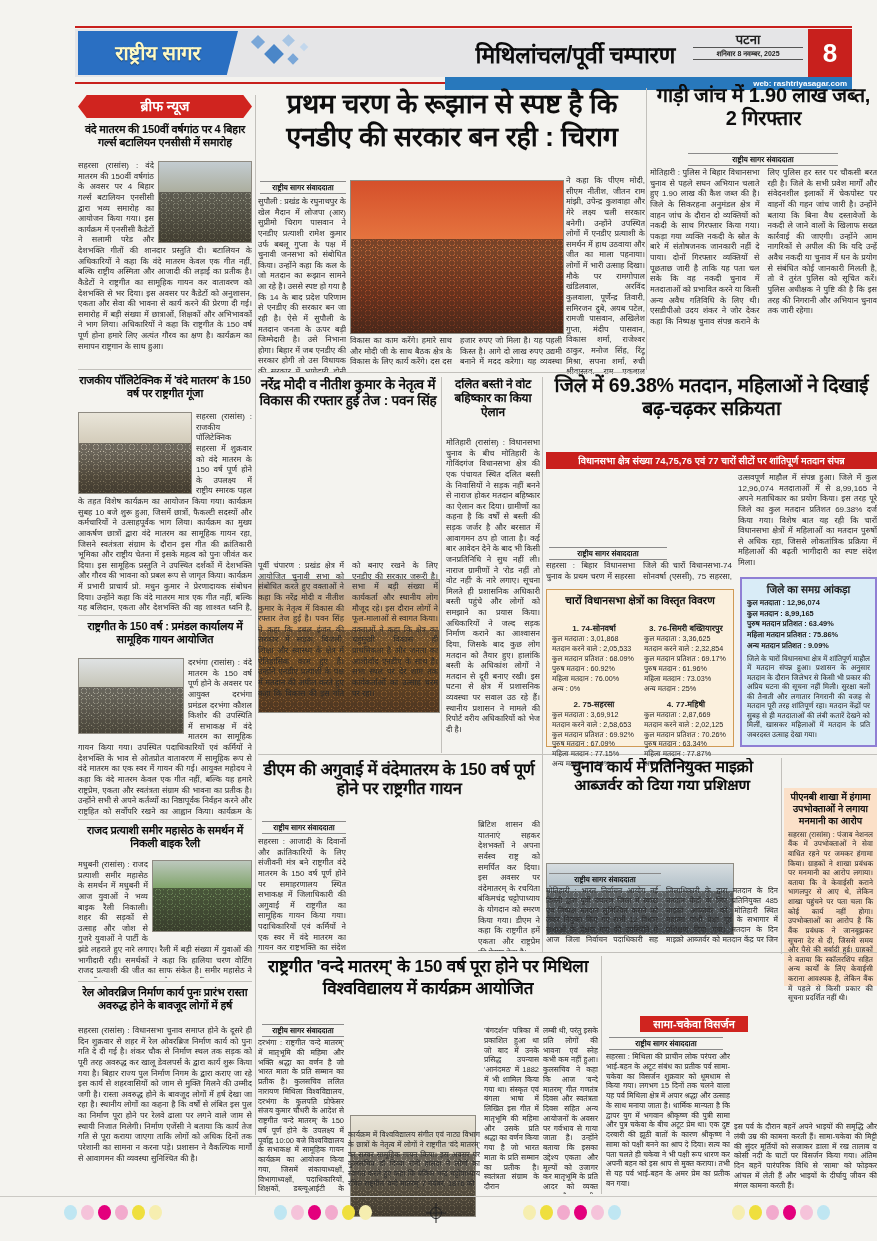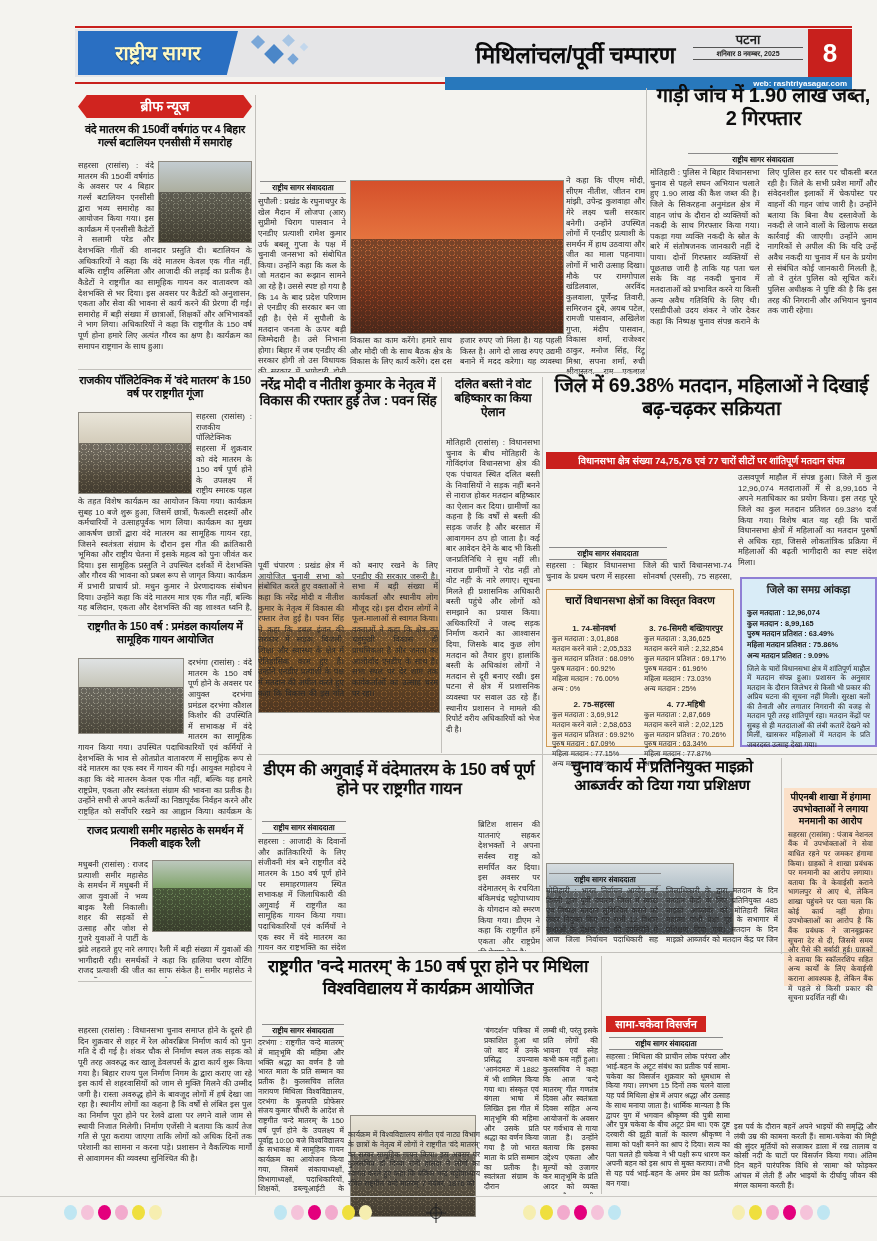--- a/index.html
+++ b/index.html
@@ -30,21 +30,21 @@
   .subbar{background:#c9201d;color:#fff;font-weight:700;font-size:9.5px;text-align:center;line-height:17px;
           overflow:hidden;white-space:nowrap;}
   .vrule{background:#c2c0bb;width:1px;}
   .hrule{background:#c2c0bb;height:1px;}
   .statbox{background:#fbf0dd;border:1px solid #d09a55;padding:3px 5px;box-sizing:border-box;}
   .statbox .t{font-size:10.5px;font-weight:700;text-align:center;color:#101010;margin-bottom:14px;}
   .statgrid{display:grid;grid-template-columns:1fr 1fr;column-gap:8px;row-gap:3px;}
   .statitem .st{font-size:8px;font-weight:700;text-align:center;margin:1px 0 1px;}
   .statitem .sv{font-size:7.2px;line-height:1.38;white-space:pre-line;color:#222;}
   .district{background:#d9ecf7;border:2px solid #8f7fd4;padding:3px 5px;box-sizing:border-box;}
-  .district .t{font-size:10.5px;font-weight:700;text-align:center;margin-bottom:12px;}
+  .district .t{font-size:10.5px;font-weight:700;text-align:center;margin-bottom:2px;}
   .district .sv{font-size:7.4px;font-weight:700;line-height:1.45;white-space:pre-line;}
   .district .p{font-size:7.2px;line-height:1.32;text-align:justify;margin-top:2px;}
   .pnbbox{background:#fbe0c8;padding:3px 4px;box-sizing:border-box;}
   .pnbbox .t{font-size:9.5px;font-weight:700;text-align:center;line-height:1.25;margin-bottom:3px;color:#101010;}
   .pnbbox .b{font-size:7.3px;line-height:1.32;text-align:justify;}
   
   .band{background:#e5e5e7;}
   .brand{background:#2a6fc2;clip-path:polygon(0 0,100% 0,93% 100%,0 100%);color:#fef9c3;font-weight:700;
          font-size:20px;text-align:center;line-height:44px;text-shadow:0 1px 1px rgba(0,0,0,.4);}
   .diamond{position:absolute;background:#7aa7d8;transform:rotate(45deg);}
@@ -106,24 +106,26 @@
   </div>
   <div class="abs hrule" style="left:78px;top:819px;width:174px"></div>
 
   <div class="abs hl" style="left:78px;top:824px;width:174px;height:34px;font-size:11px">राजद प्रत्याशी समीर महासेठ के समर्थन में निकली बाइक रैली</div>
   <div class="abs body-txt" style="left:78px;top:860px;width:174px;height:118px">
     <div class="photo ph-flags crowd" style="float:right;width:98px;height:70px;margin:0 0 3px 4px"></div>
     <span>मधुबनी (रासांस) : राजद प्रत्याशी समीर महासेठ के समर्थन में मधुबनी में आज युवाओं ने भव्य बाइक रैली निकाली। शहर की सड़कों से उत्साह और जोश से गुजरे युवाओं ने पार्टी के झंडे लहराते हुए नारे लगाए। रैली में बड़ी संख्या में युवाओं की भागीदारी रही। समर्थकों ने कहा कि हालिया चरण वोटिंग राजद प्रत्याशी की जीत का साफ संकेत है। समीर महासेठ ने युवाओं का आभार व्यक्त करते हुए कहा कि जनता का यह जोश आगामी चुनाव परिणामों में निश्चित रूप से दिखाई देगा।</span>
   </div>
   <div class="abs hrule" style="left:78px;top:981px;width:174px"></div>
 
+  <div class="abs hl" style="left:78px;top:986px;width:174px;height:36px;font-size:11px">रेल ओवरब्रिज निर्माण कार्य पुनः प्रारंभ रास्ता अवरुद्ध होने के बावजूद लोगों में हर्ष</div>
   <div class="abs body-txt" style="left:78px;top:1026px;width:174px;height:168px">सहरसा (रासांस) : विधानसभा चुनाव समाप्त होने के दूसरे ही दिन शुक्रवार से शहर में रेल ओवरब्रिज निर्माण कार्य को पुनः गति दे दी गई है। शंकर चौक से निर्माण स्थल तक सड़क को पूरी तरह अवरुद्ध कर खालू डेवलपर्स के द्वारा कार्य शुरू किया गया है। बिहार राज्य पुल निर्माण निगम के द्वारा कराए जा रहे इस कार्य से शहरवासियों को जाम से मुक्ति मिलने की उम्मीद जगी है। रास्ता अवरुद्ध होने के बावजूद लोगों में हर्ष देखा जा रहा है। स्थानीय लोगों का कहना है कि वर्षों से लंबित इस पुल का निर्माण पूरा होने पर रेलवे ढाला पर लगने वाले जाम से स्थायी निजात मिलेगी। निर्माण एजेंसी ने बताया कि कार्य तेज गति से पूरा कराया जाएगा ताकि लोगों को अधिक दिनों तक परेशानी का सामना न करना पड़े। प्रशासन ने वैकल्पिक मार्गों से आवागमन की व्यवस्था सुनिश्चित की है।</div>
 
   <div class="abs vrule" style="left:255px;top:95px;height:1100px"></div>
 
+  <div class="abs hl" style="left:258px;top:88px;width:388px;height:88px;font-size:27px;line-height:1.22">प्रथम चरण के रूझान से स्पष्ट है कि एनडीए की सरकार बन रही : चिराग</div>
   <div class="abs byline" style="left:260px;top:181px;width:86px">राष्ट्रीय सागर संवाददाता</div>
   <div class="abs body-txt" style="left:258px;top:197px;width:88px;height:176px">सुपौली : प्रखंड के रघुनाथपुर के खेल मैदान में लोजपा (आर) सुप्रीमो चिराग पासवान ने एनडीए प्रत्याशी रामेश कुमार उर्फ बबलू गुप्ता के पक्ष में चुनावी जनसभा को संबोधित किया। उन्होंने कहा कि कल के जो मतदान का रूझान सामने आ रहे है। उससे स्पष्ट हो गया है कि 14 के बाद प्रदेश परिणाम से एनडीए की सरकार बन जा रही है। ऐसे में सुपौली के मतदान जनता के ऊपर बड़ी जिम्मेदारी है। उसे निभाना होगा। बिहार में जब एनडीए की सरकार होगी तो उस विधायक की सरकार में भागेदारी होनी चाहिए। मेरे भाई लोजपा प्रत्याशी बबलू गुप्ता को विधायक होना चाहिए। जब ये जीत कर जाएगी तो मुख्यमंत्री नीतीश कुमार के बगल में बैठ कर अपने लिए, अपने क्षेत्र के</div>
   <div class="abs photo ph-rally crowd" style="left:350px;top:180px;width:212px;height:152px"></div>
   <div class="abs body-txt" style="left:566px;top:176px;width:79px;height:198px">ने कहा कि पीएम मोदी, सीएम नीतीश, जीतन राम मांझी, उपेन्द्र कुशवाहा और मेरे लक्ष्य चली सरकार बनेगी। उन्होंने उपस्थित लोगों में एनडीए प्रत्याशी के समर्थन में हाथ उठवाया और जीत का माला पहनाया। लोगों में भारी उत्साह दिखा। मौके पर रामगोपाल खंडिलवाल, अरविंद कुलवाला, पूर्णेन्द्र तिवारी, समिरजन दुबे, अयब पटेल, रामजी पासवान, अखिलेश गुप्ता, मंदीप पासवान, विकास शर्मा, राजेश्वर ठाकुर, मनोज सिंह, रिंटू मिश्रा, सपना शर्मा, रुची श्रीवास्तव, राम एकबाल प्रसाद, ओमप्रकाश गुप्ता, विजय जायसवाल, वहम खान, महेश महत्री, संजय संजू, अशोक सोनी, नारायण प्रसाद, दुर्गा प्रसाद, बिनोद जायसवाल, संतोष जायसवाल सहित बड़े संख्या में एनडीए नेता व कार्यकर्ता मौजूद थे।</div>
   <div class="abs body-txt cols2" style="left:350px;top:336px;width:212px;height:38px">विकास का काम करेंगे। हमारे साथ और मोदी जी के साथ बैठक क्षेत्र के विकास के लिए कार्य करेंगे। दस दस हजार रुपए जो मिला है। यह पहली किस्त है। आगे दो लाख रुपए उद्यमी बनाने में मदद करेगा। यह व्यवस्था चलती रहेगी। अगर सुपौली से बबलू गुप्ता जितेंगे, तब ही संभव है। उन्होंने एमवाई समीकरण पर तंज कसते हुए कहा कि मतदान करते वक्त जात पात, धर्म मजहब से उपर उठकर मतदान करना होगा। तब यह सपना पूरा होगा। बिहार और बिहारियों को फर्स्ट बनाने का लक्ष्य। जरूरत है आप सब का साथ। जब बबलू गुप्ता जितेंगे तो मेरा लक्ष्य पूरा होगा। श्री पासवान</div>
 
   <div class="abs hrule" style="left:258px;top:372px;width:386px"></div>
   <div class="abs vrule" style="left:646px;top:88px;height:282px"></div>
 
   <div class="abs hl" style="left:258px;top:377px;width:180px;height:44px;font-size:13.5px">नरेंद्र मोदी व नीतीश कुमार के नेतृत्व में विकास की रफ्तार हुई तेज : पवन सिंह</div>
@@ -221,21 +223,21 @@
 
   <div class="abs hl" style="left:258px;top:956px;width:340px;height:64px;font-size:17px;line-height:1.3">राष्ट्रगीत 'वन्दे मातरम्' के 150 वर्ष पूरा होने पर मिथिला विश्वविद्यालय में कार्यक्रम आयोजित</div>
   <div class="abs byline" style="left:262px;top:1024px;width:82px">राष्ट्रीय सागर संवाददाता</div>
   <div class="abs body-sm" style="left:258px;top:1038px;width:86px;height:156px">दरभंगा : राष्ट्रगीत 'वन्दे मातरम्' में मातृभूमि की महिमा और भक्ति श्रद्धा का वर्णन है जो भारत माता के प्रति सम्मान का प्रतीक है। कुलसचिव ललित नारायण मिथिला विश्वविद्यालय, दरभंगा के कुलपति प्रोफेसर संजय कुमार चौधरी के आदेश से राष्ट्रगीत 'वन्दे मातरम्' के 150 वर्ष पूर्ण होने के उपलक्ष्य में पूर्वाह्न 10:00 बजे विश्वविद्यालय के सभाकक्ष में सामूहिक गायन कार्यक्रम का आयोजन किया गया, जिसमें संकायाध्यक्षों, विभागाध्यक्षों, पदाधिकारियों, शिक्षकों, डब्ल्यूआईटी के निदेशक, शिक्षकेतर कर्मियों, स्वयंसेवकों एवं छात्र-छात्राओं ने भाग लिया।</div>
 
   <div class="abs body-sm" style="left:348px;top:1130px;width:132px;height:64px">कार्यक्रम में विश्वविद्यालय संगीत एवं नाट्य विभाग के छात्रों के नेतृत्व में लोगों ने राष्ट्रगीत 'वंदे मातरम्' का सस्वर सामूहिक गायन किया। इस अवसर पर कुलसचिव डॉ दिव्या रानी हांसदा ने लोगों का स्वागत करते हुए कहा कि बंकिम चन्द्र चट्टोपाध्याय रचित राष्ट्रगीत 'वन्दे मातरम्' 7 नवंबर, 1876 को</div>
   <div class="abs body-sm" style="left:484px;top:1026px;width:55px;height:168px">'बंगदर्शन' पत्रिका में प्रकाशित हुआ था जो बाद में उनके प्रसिद्ध उपन्यास 'आनंदमठ' में 1882 में भी शामिल किया गया था। संस्कृत एवं बंगला भाषा में लिखित इस गीत में मातृभूमि की महिमा और उसके प्रति श्रद्धा का वर्णन किया गया है जो भारत माता के प्रति सम्मान का प्रतीक है। स्वतंत्रता संग्राम के दौरान</div>
   <div class="abs body-sm" style="left:543px;top:1026px;width:55px;height:168px">लम्बी थी, परंतु इसके प्रति लोगों की भावना एवं स्नेह कभी कम नहीं हुआ। कुलसचिव ने कहा कि आज 'वन्दे मातरम्' गीत गणतंत्र दिवस और स्वतंत्रता दिवस सहित अन्य आयोजनों के अवसर पर गर्वभाव से गाया जाता है। उन्होंने बताया कि इसका उद्देश्य एकता और मूल्यों को उजागर कर मातृभूमि के प्रति आदर को व्यक्त करना है। यह गीत हर भारतीय के हृदय में नई ऊर्जा, साहस और एकता के भाव को संचारित करता है।</div>
 
   <div class="abs vrule" style="left:601px;top:956px;height:238px"></div>
-  <div class="abs tag" style="left:606px;top:1016px;width:100px;height:16px">सामा-चकेवा विसर्जन</div>
+  <div class="abs tag" style="left:640px;top:1016px;width:108px;height:16px">सामा-चकेवा विसर्जन</div>
   <div class="abs byline" style="left:609px;top:1037px;width:114px">राष्ट्रीय सागर संवाददाता</div>
 
   <div class="abs body-sm" style="left:606px;top:1052px;width:124px;height:142px">सहरसा : मिथिला की प्राचीन लोक परंपरा और भाई-बहन के अटूट संबंध का प्रतीक पर्व सामा-चकेवा का विसर्जन शुक्रवार को धूमधाम से किया गया। लगभग 15 दिनों तक चलने वाला यह पर्व मिथिला क्षेत्र में अपार श्रद्धा और उत्साह के साथ मनाया जाता है। धार्मिक मान्यता है कि द्वापर युग में भगवान श्रीकृष्ण की पुत्री सामा और पुत्र चकेवा के बीच अटूट प्रेम था। एक दुष्ट दरबारी की झूठी बातों के कारण श्रीकृष्ण ने सामा को पक्षी बनने का श्राप दे दिया। सत्य का पता चलते ही चकेवा ने भी पक्षी रूप धारण कर अपनी बहन को इस श्राप से मुक्त कराया। तभी से यह पर्व भाई-बहन के अमर प्रेम का प्रतीक बन गया।</div>
   <div class="abs body-sm" style="left:734px;top:1122px;width:143px;height:72px">इस पर्व के दौरान बहनें अपने भाइयों की समृद्धि और लंबी उम्र की कामना करती हैं। सामा-चकेवा की मिट्टी की सुंदर मूर्तियों को सजाकर डाला में रख तालाब व कोसी नदी के घाटों पर विसर्जन किया गया। अंतिम दिन बहनें पारंपरिक विधि से 'सामा' को फोड़कर आंचल में लेती हैं और भाइयों के दीर्घायु जीवन की मंगल कामना करती हैं।</div>
 
   <div class="abs hrule" style="left:0;top:1196px;width:877px;background:#cbc9c4"></div>
   <div class="abs dots" style="left:64px;top:1205px"><span class="dot" style="background: rgb(191, 230, 242);"></span><span class="dot" style="background: rgb(245, 195, 218);"></span><span class="dot" style="background: rgb(227, 0, 125);"></span><span class="dot" style="background: rgb(242, 170, 205);"></span><span class="dot" style="background: rgb(239, 223, 62);"></span><span class="dot" style="background: rgb(246, 238, 176);"></span></div>
   <div class="abs dots" style="left:274px;top:1205px"><span class="dot" style="background: rgb(191, 230, 242);"></span><span class="dot" style="background: rgb(245, 195, 218);"></span><span class="dot" style="background: rgb(227, 0, 125);"></span><span class="dot" style="background: rgb(242, 170, 205);"></span><span class="dot" style="background: rgb(239, 223, 62);"></span><span class="dot" style="background: rgb(246, 238, 176);"></span></div>
   <div class="abs" style="left:426px;top:1203px">
     <svg width="20" height="20" viewBox="0 0 20 20">

